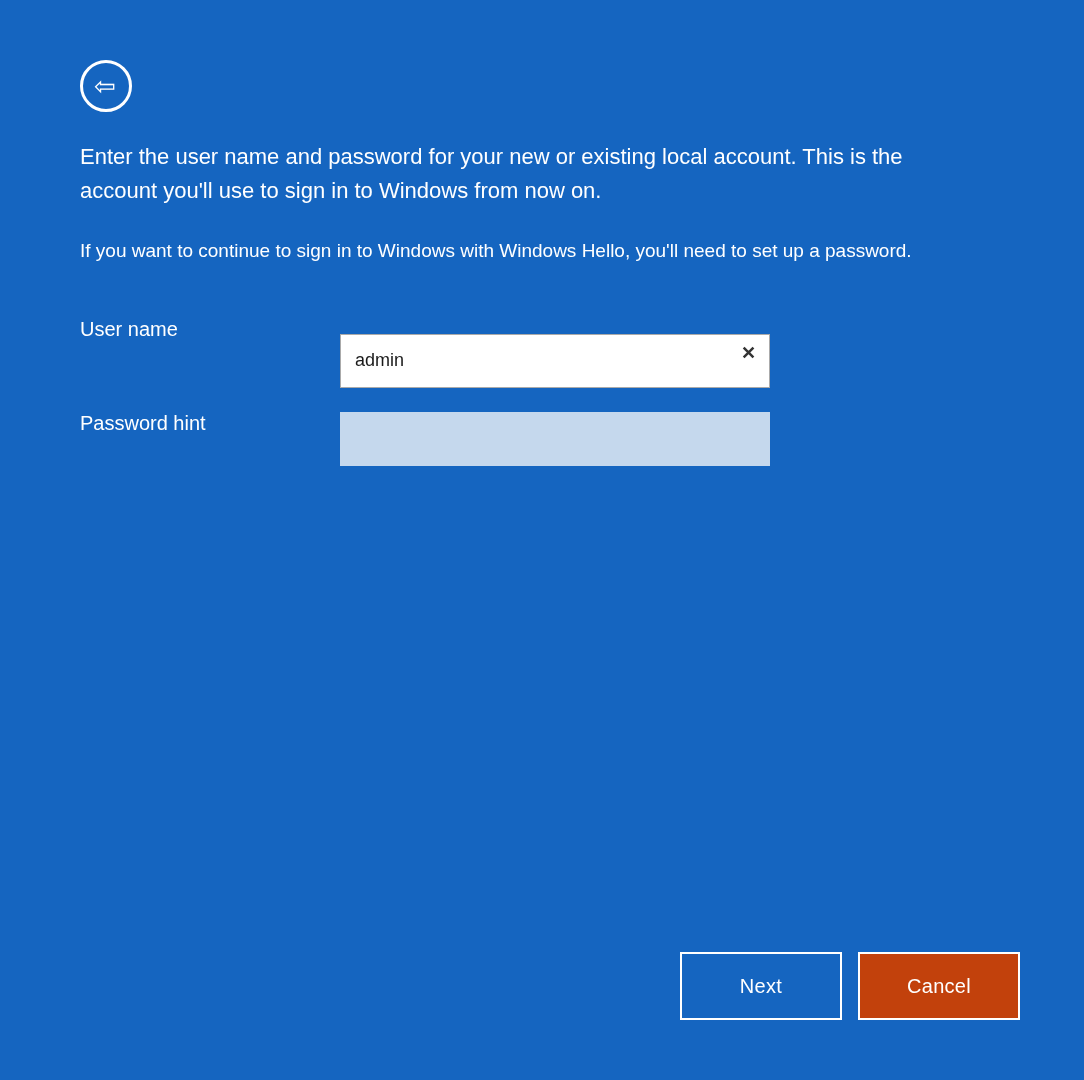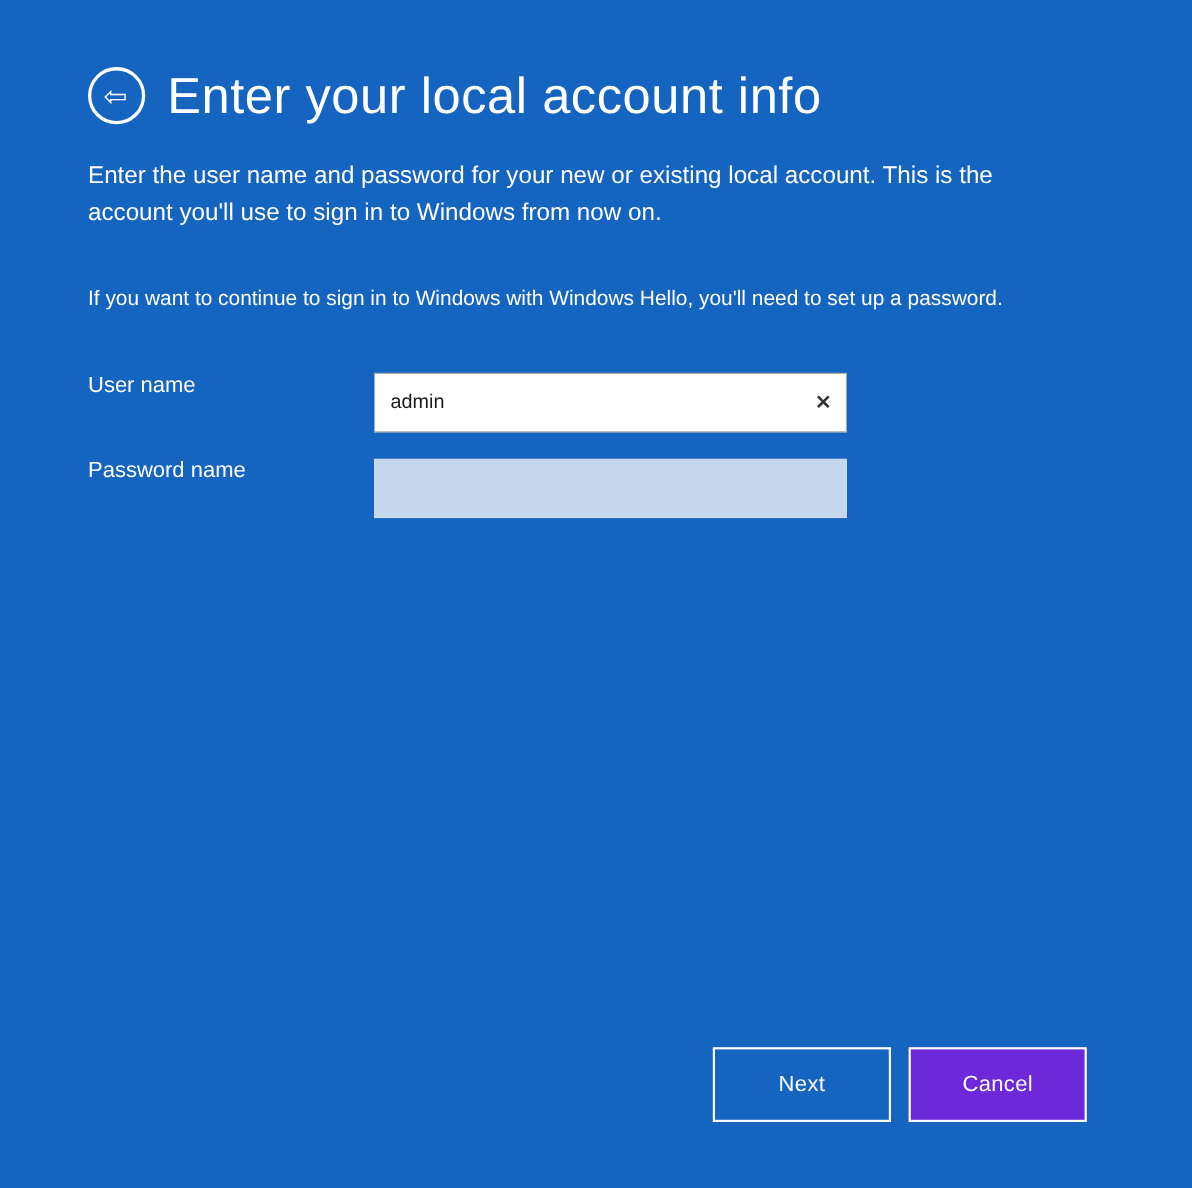--- a/index.html
+++ b/index.html
@@ -72,21 +72,20 @@
       font-weight: 400;
     }
 
     .description-second {
       color: white;
       font-size: 19px;
       line-height: 1.55;
       margin-bottom: 52px;
       max-width: 900px;
       font-weight: 400;
-      margin-top: 19px;
     }
 
     .form-section {
       display: flex;
       flex-direction: column;
       gap: 0;
     }
 
     .form-row {
       display: flex;
@@ -120,41 +119,42 @@
     }
 
     .form-input.with-border {
       border: 2.5px solid #d9534f;
       background-color: #c5d8ed;
     }
 
     .form-input.username-input {
       background-color: white;
       border: 1.5px solid #aaa;
+      margin-top: 16px;
     }
 
     .clear-btn {
       position: absolute;
       right: 10px;
       top: 50%;
       transform: translateY(-50%);
       background: none;
       border: none;
       cursor: pointer;
       font-size: 18px;
       color: #333;
       font-weight: bold;
       line-height: 1;
       padding: 2px 4px;
     }
 
     .footer {
       position: absolute;
       bottom: 60px;
-      right: 96px;
+      right: 64px;
       display: flex;
       gap: 16px;
     }
 
     .btn {
       height: 68px;
       min-width: 162px;
       padding: 0 28px;
       font-size: 20px;
       font-family: 'Segoe UI', Arial, sans-serif;
@@ -163,54 +163,53 @@
       letter-spacing: 0.3px;
     }
 
     .btn-next {
       background-color: #1565c0;
       color: white;
       border: 2.5px solid white;
     }
 
     .btn-cancel {
-      background-color: #6d28d9;
+      background-color: #c2410c;
       color: white;
       border: 2.5px solid white;
     }
   </style>
 </head>
 <body>
 
 <div class="container">
 
   <div class="header">
     <div class="back-button">
       <span class="back-arrow">⇦</span>
     </div>
-    <h1 class="title">Enter your local account info</h1>
   </div>
 
   <p class="description">Enter the user name and password for your new or existing local account. This is the account you'll use to sign in to Windows from now on.</p>
   <p class="description-second">If you want to continue to sign in to Windows with Windows Hello, you'll need to set up a password.</p>
 
   <div class="form-section">
 
     <div class="form-row">
       <label class="form-label">User name</label>
       <div class="input-wrapper">
         <input type="text" class="form-input username-input" value="admin" style="">
         <button class="clear-btn">✕</button>
       </div>
     </div>
 
 
 
     <div class="form-row">
-      <label class="form-label">Password name</label>
+      <label class="form-label">Password hint</label>
       <div class="input-wrapper">
         <input type="text" class="form-input" value="" style="">
       </div>
     </div>
 
   </div>
 
   <div class="footer">
     <button class="btn btn-next">Next</button>
     <button class="btn btn-cancel">Cancel</button>

